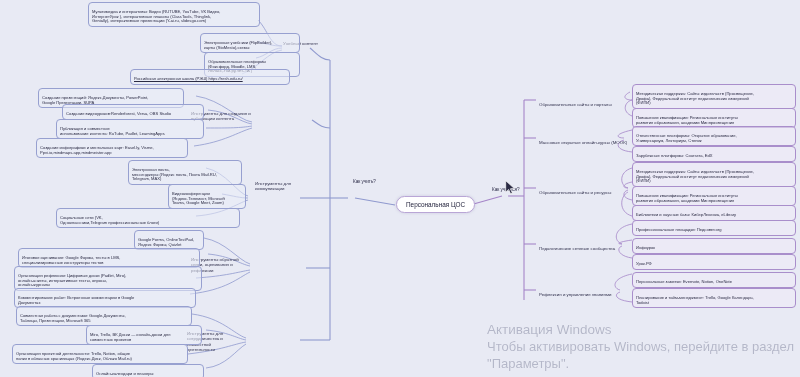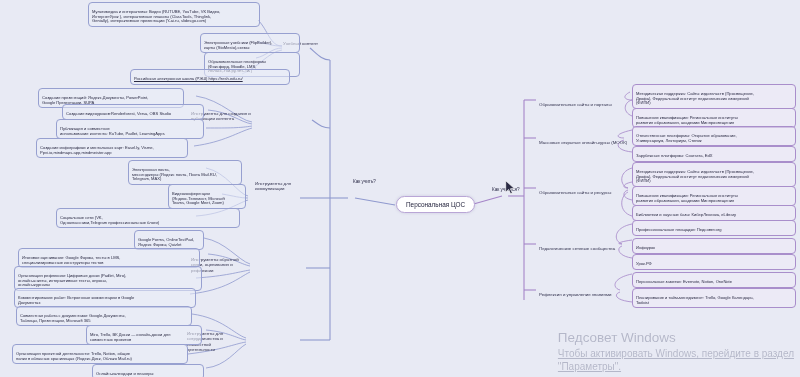--- a/index.html
+++ b/index.html
@@ -65,21 +65,21 @@
 
   
   #watermark{
     position:absolute;right:6px;bottom:4px;
     text-align:left;
     color:#b9bccd;
     text-shadow:0 0 1px rgba(255,255,255,.6);
     pointer-events:none;
   }
   #watermark .wm-title{font-size:13.5px;line-height:1.25;color:#b4b7c9;}
-  #watermark .wm-sub{font-size:10px;line-height:1.3;color:#b4b7c9;text-decoration:underline;}
+  #watermark .wm-sub{font-size:13px;line-height:1.3;color:#b4b7c9;}
 
   #cursor{position:absolute;pointer-events:none;}
 </style>
 </head>
 <body>
 
 <div id="canvas">
 
   <svg class="links" viewBox="0 0 800 377">
     <g fill="none" stroke="#8f99ce" stroke-width="1.1">
@@ -338,18 +338,18 @@
 Todoist</span>
   </div>
 
   <div id="cursor" style="left:505px;top:180px;">
     <svg width="11" height="15" viewBox="0 0 11 15">
       <path d="M0.7 0.7 L0.7 12.2 L3.6 9.4 L5.6 13.8 L7.4 13.0 L5.4 8.8 L9.4 8.6 Z" fill="#2b2b44" stroke="#ffffff" stroke-width="0.7"></path>
     </svg>
   </div>
 
   <div id="watermark">
-    <div class="wm-title">Педсовет Windows</div>
+    <div class="wm-title">Активация Windows</div>
     <div class="wm-sub">Чтобы активировать Windows, перейдите в раздел</div>
     <div class="wm-sub">"Параметры".</div>
   </div>
 
 </div>
 
 </body></html>

